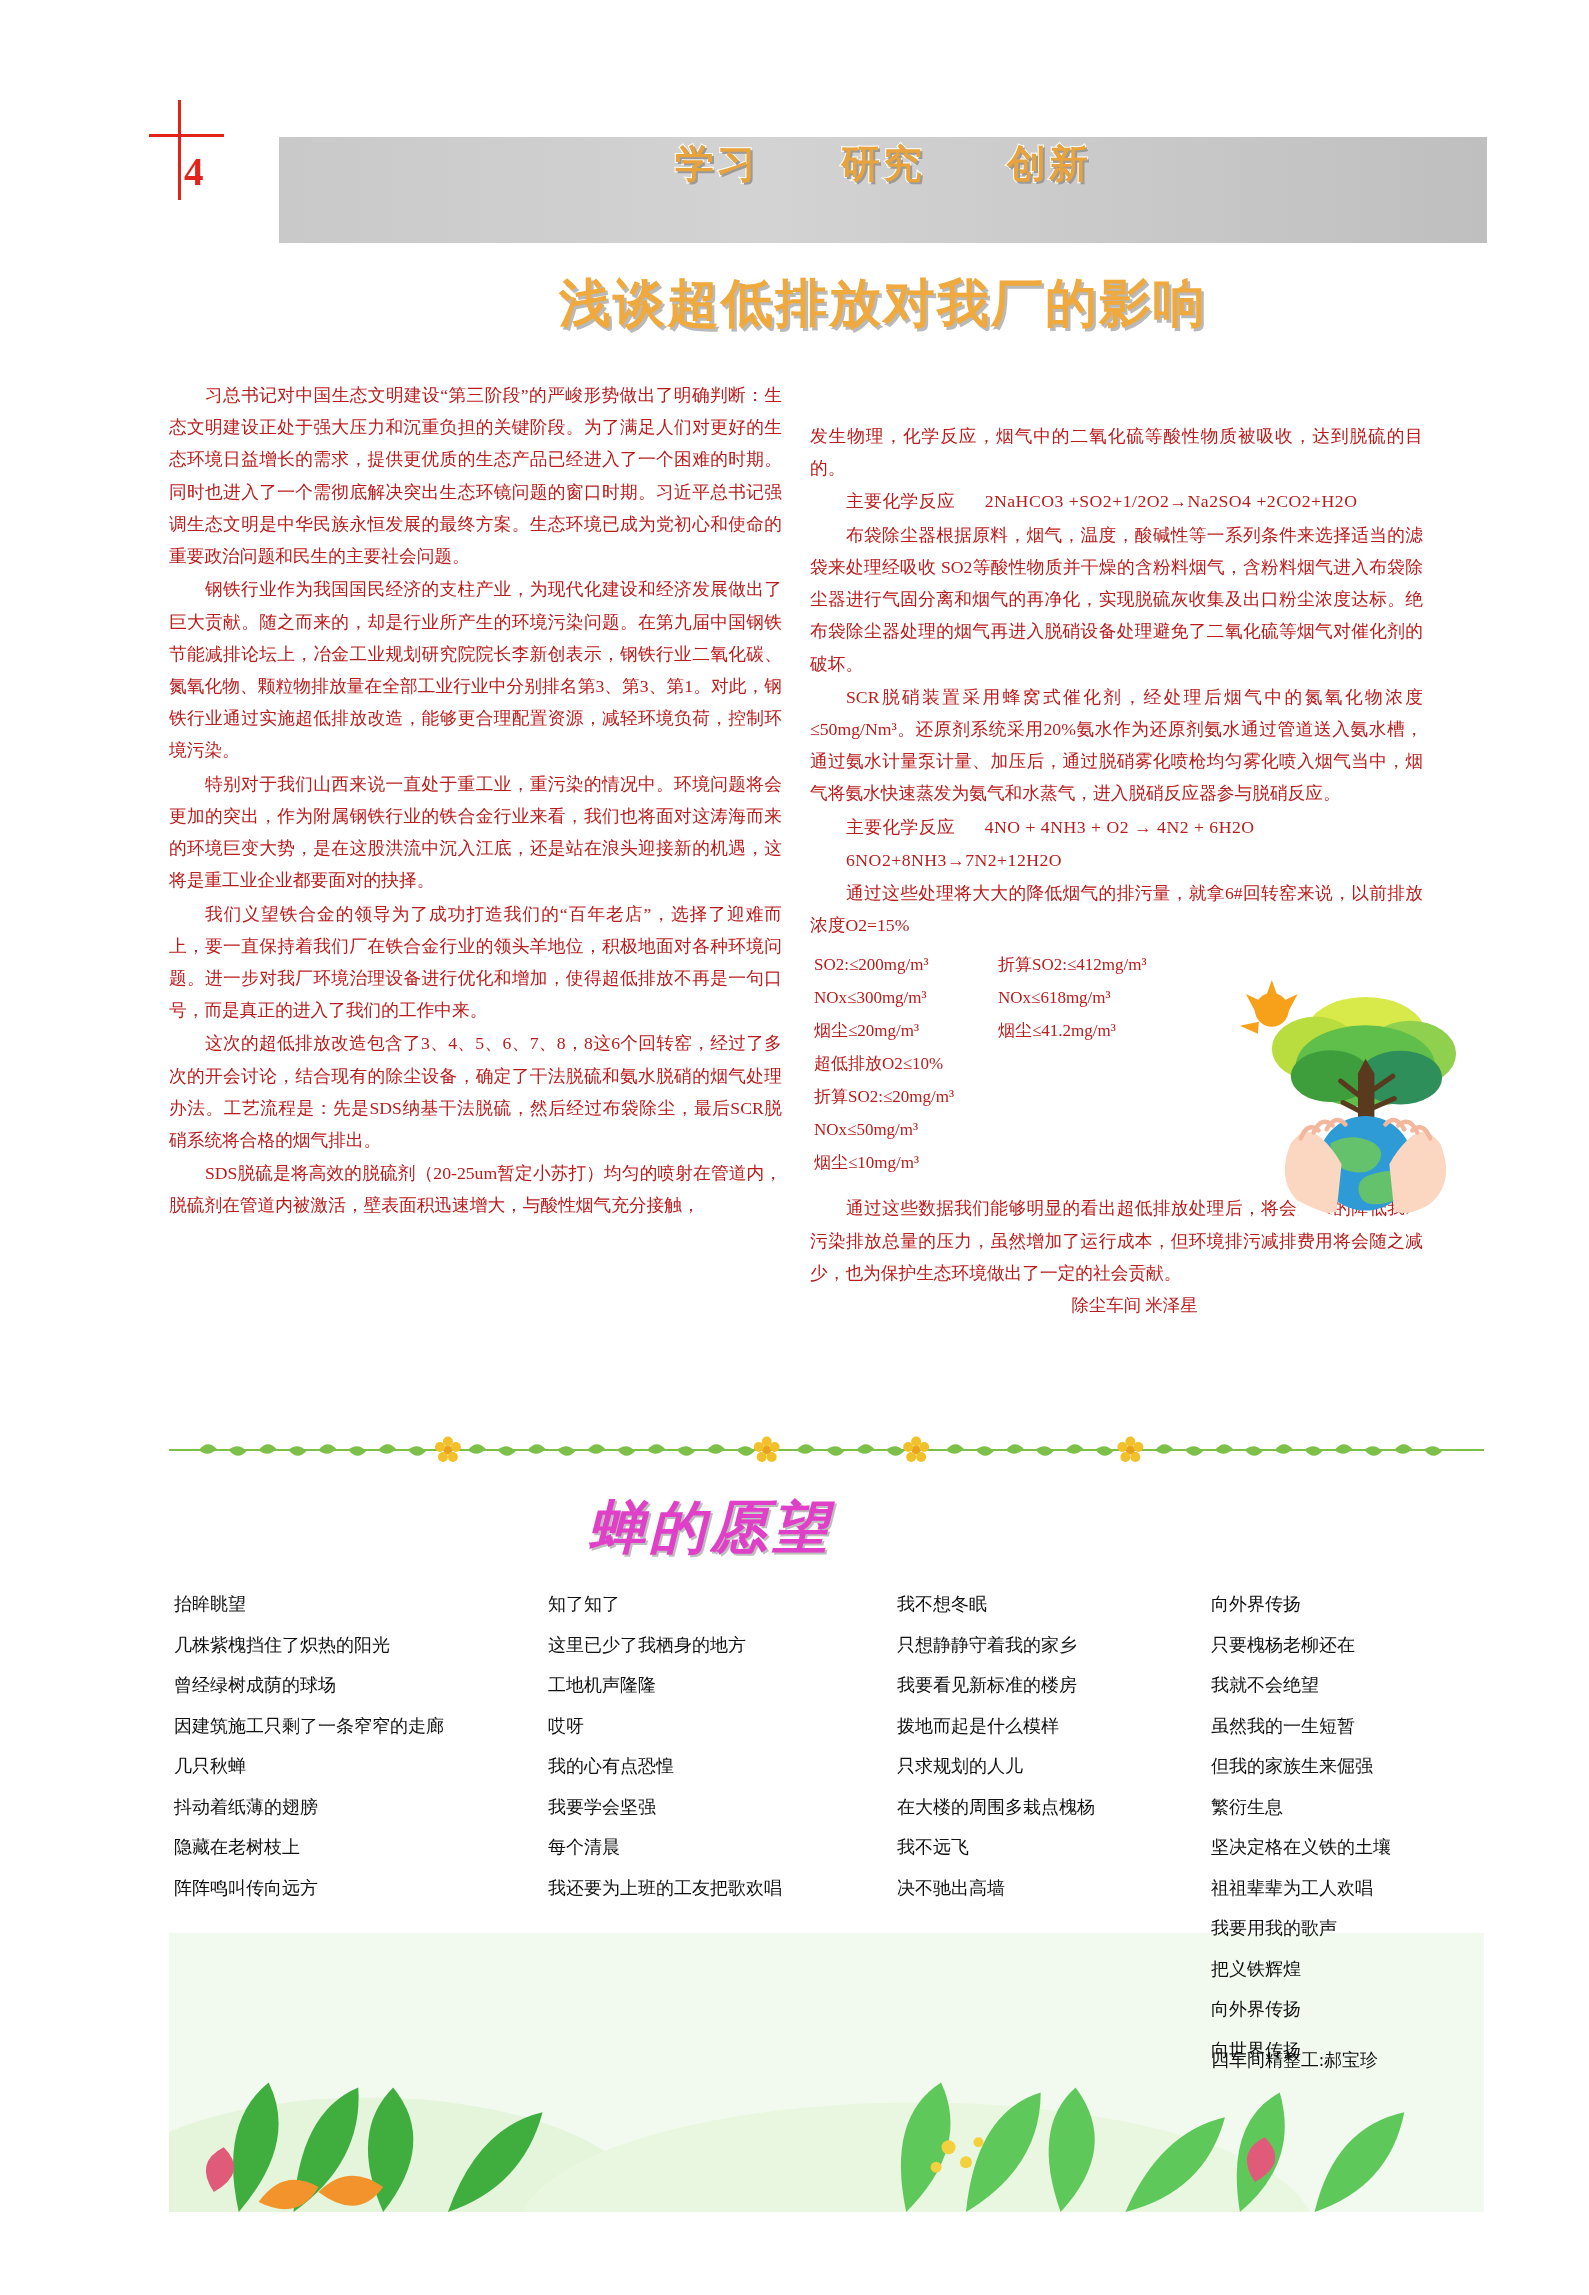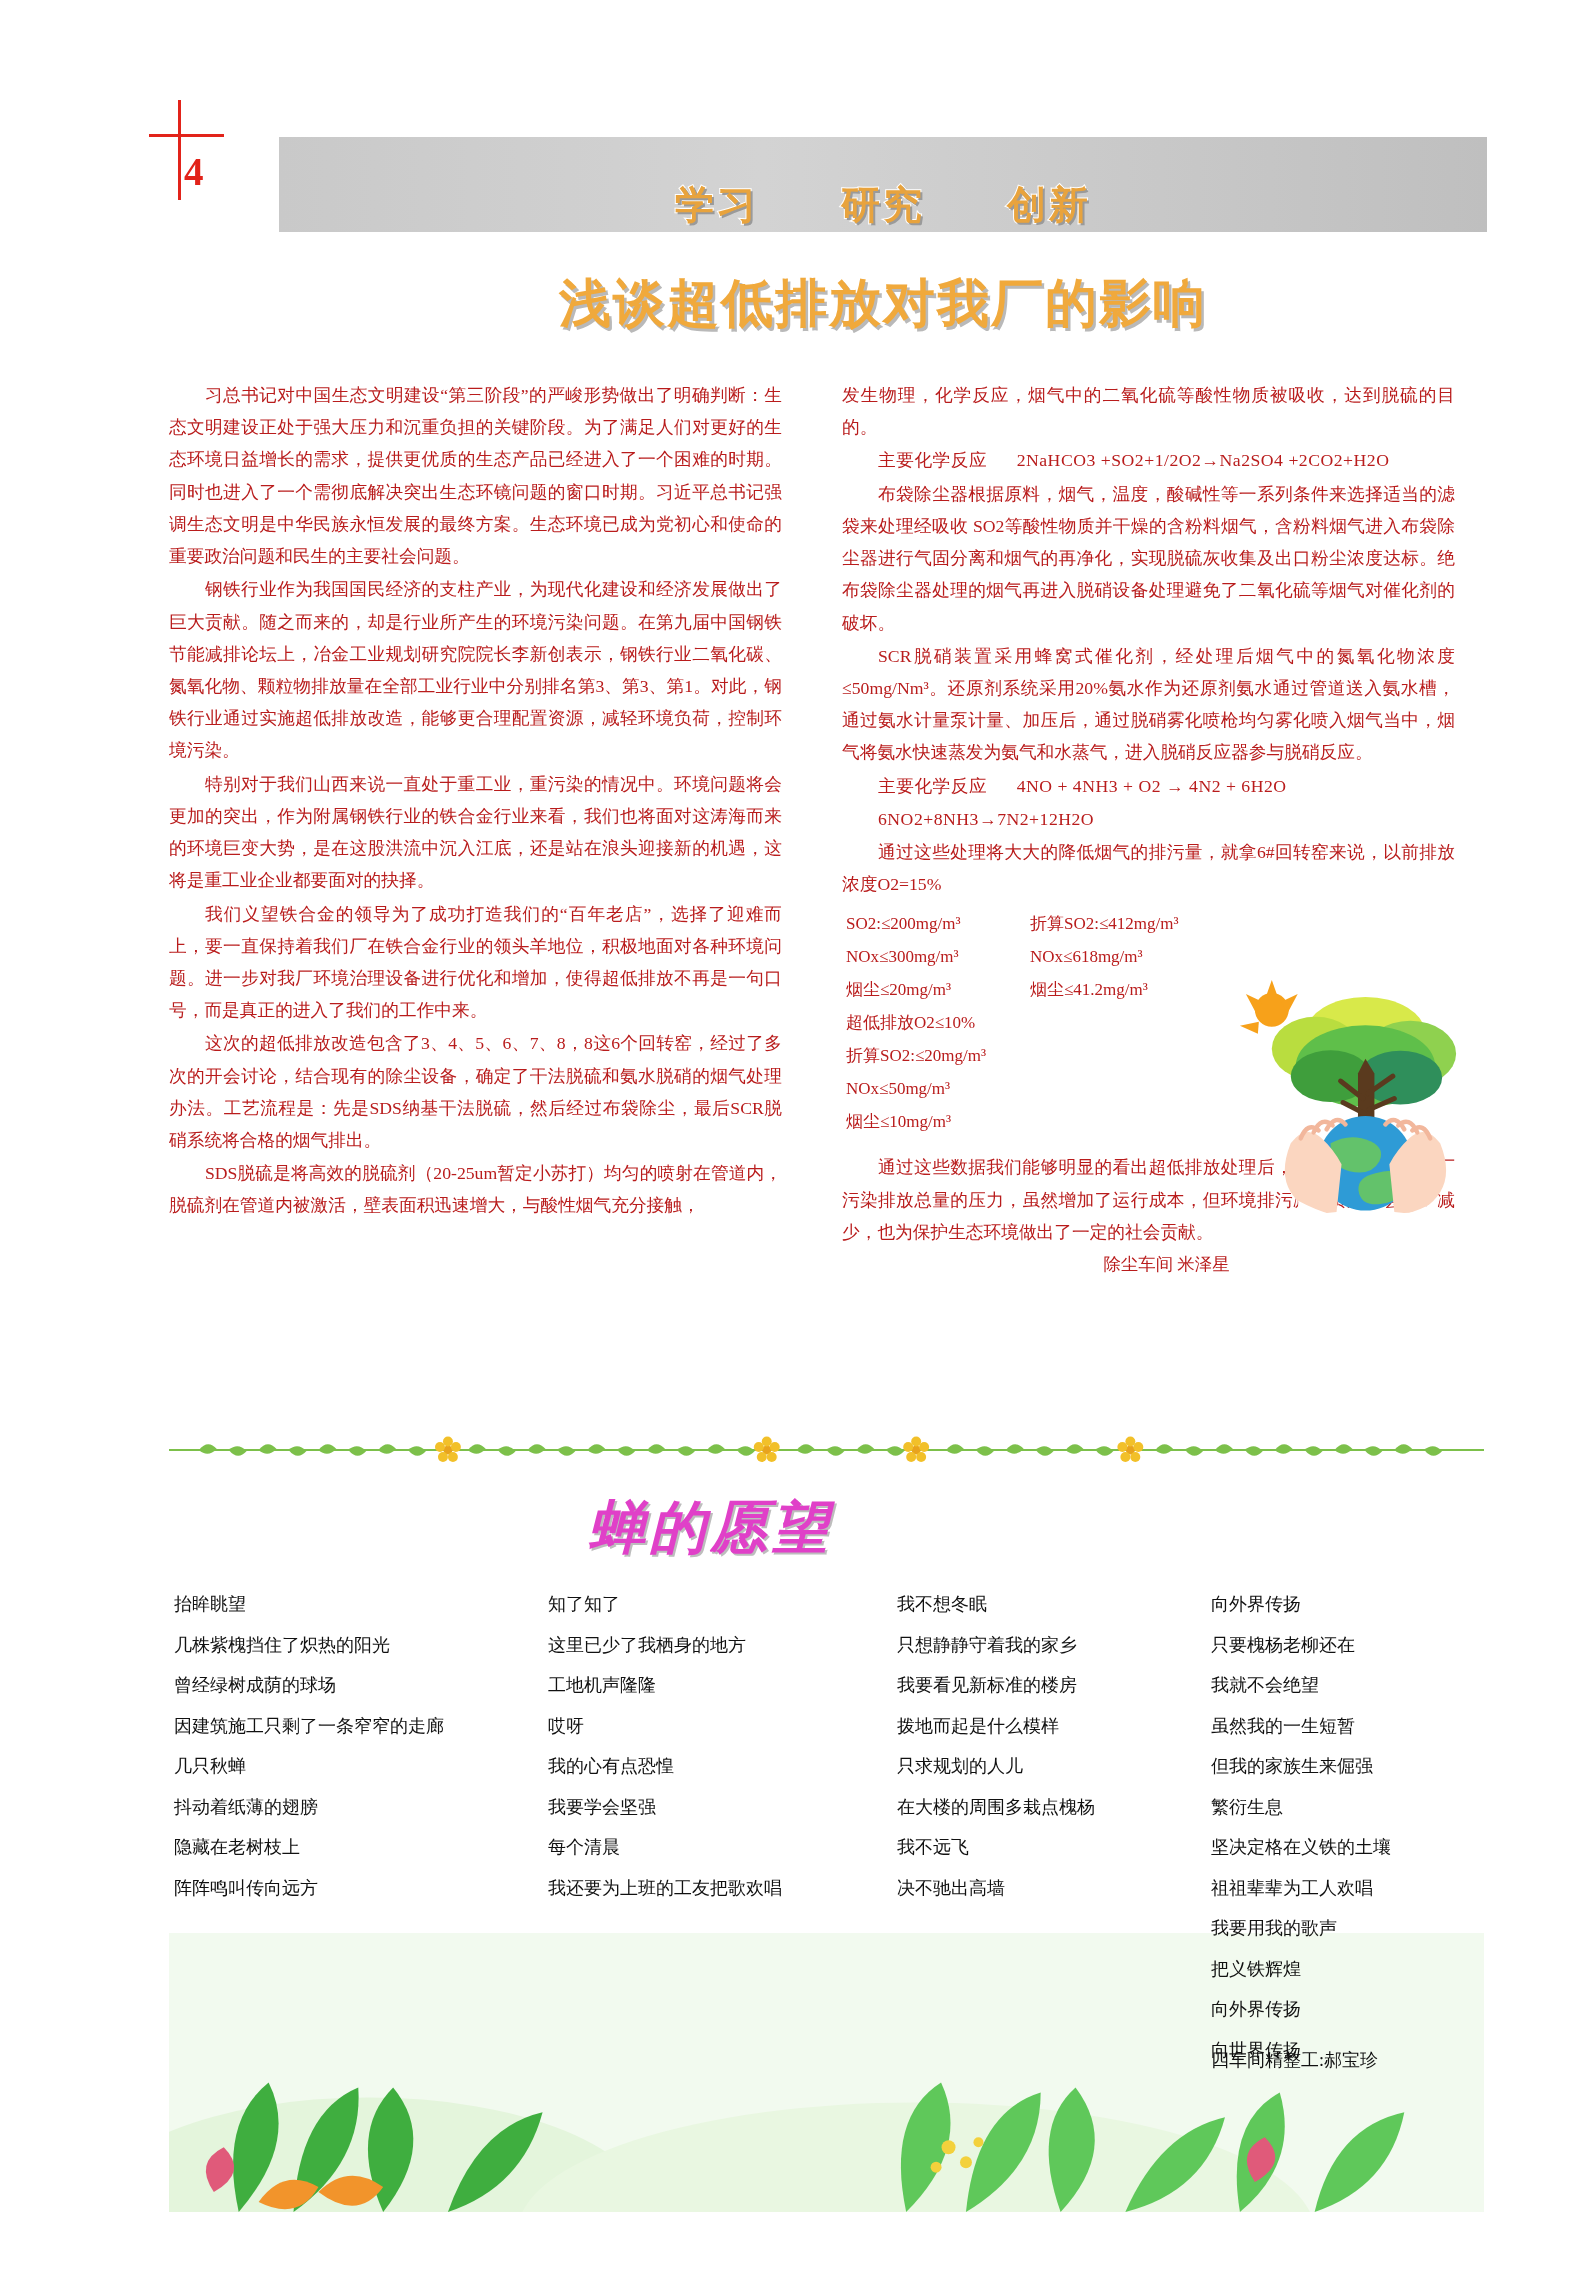--- a/index.html
+++ b/index.html
@@ -20,23 +20,23 @@
   .crop-mark .h { position:absolute; left:0; top:34px; width:75px; height:2.5px; background:#e2231a; }
 
   .page-number {
     position:absolute; left:184px; top:149px;
     font-size:39px; font-weight:bold; color:#e2231a;
     font-family:"Liberation Serif", serif;
   }
 
   
   .header-band {
-    position:absolute; left:279px; top:137px; width:1208px; height:95px;
+    position:absolute; left:279px; top:137px; width:1208px; height:106px;
     background:linear-gradient(90deg,#c9c9c9 0%, #d3d3d3 40%, #bfbfbf 100%);
-    display:flex; align-items:flex-end; justify-content:center; gap:82px;
+    display:flex; align-items:flex-start; justify-content:center; gap:82px;
   }
   .header-word {
     font-family:"DejaVu Sans", sans-serif;
     font-size:39px; font-weight:bold; letter-spacing:3px;
     color:#e8a33d;
     -webkit-text-stroke:2px #ffffff;
     paint-order:stroke fill;
     text-shadow:2px 2px 0 #9a9a9a;
   }
 
@@ -51,21 +51,21 @@
     paint-order:stroke fill;
     text-shadow:2.5px 2.5px 0 #b9b9b9;
   }
 
   
   .col {
     position:absolute; top:379px; width:613px;
     font-size:17.7px; line-height:1.82; color:#b91c1c; text-align:justify;
   }
   .col.left  { left:169px; }
-  .col.right { left:842px; }
+  .col.right { left:810px;margin-top:41px; }
   .col p { margin:0 0 1px 0; text-indent:36px; }
   .col p.noindent { text-indent:0; }
   .formula { text-indent:0; margin:5px 0 5px 36px; font-family:"Liberation Serif", serif; letter-spacing:0.5px;}
   .formula2 { text-indent:0; margin:3px 0 7px 164px; font-family:"Liberation Serif", serif; letter-spacing:0.5px;}
 
   .spec-table { margin-top:6px; margin-left:4px; }
   .spec-row { display:flex;gap:35px; }
   .spec-row div { width:149px; font-size:17px; line-height:1.95; }
 
   .byline { text-align:center; margin-top:13px; font-size:17.4px; text-indent:0; }

